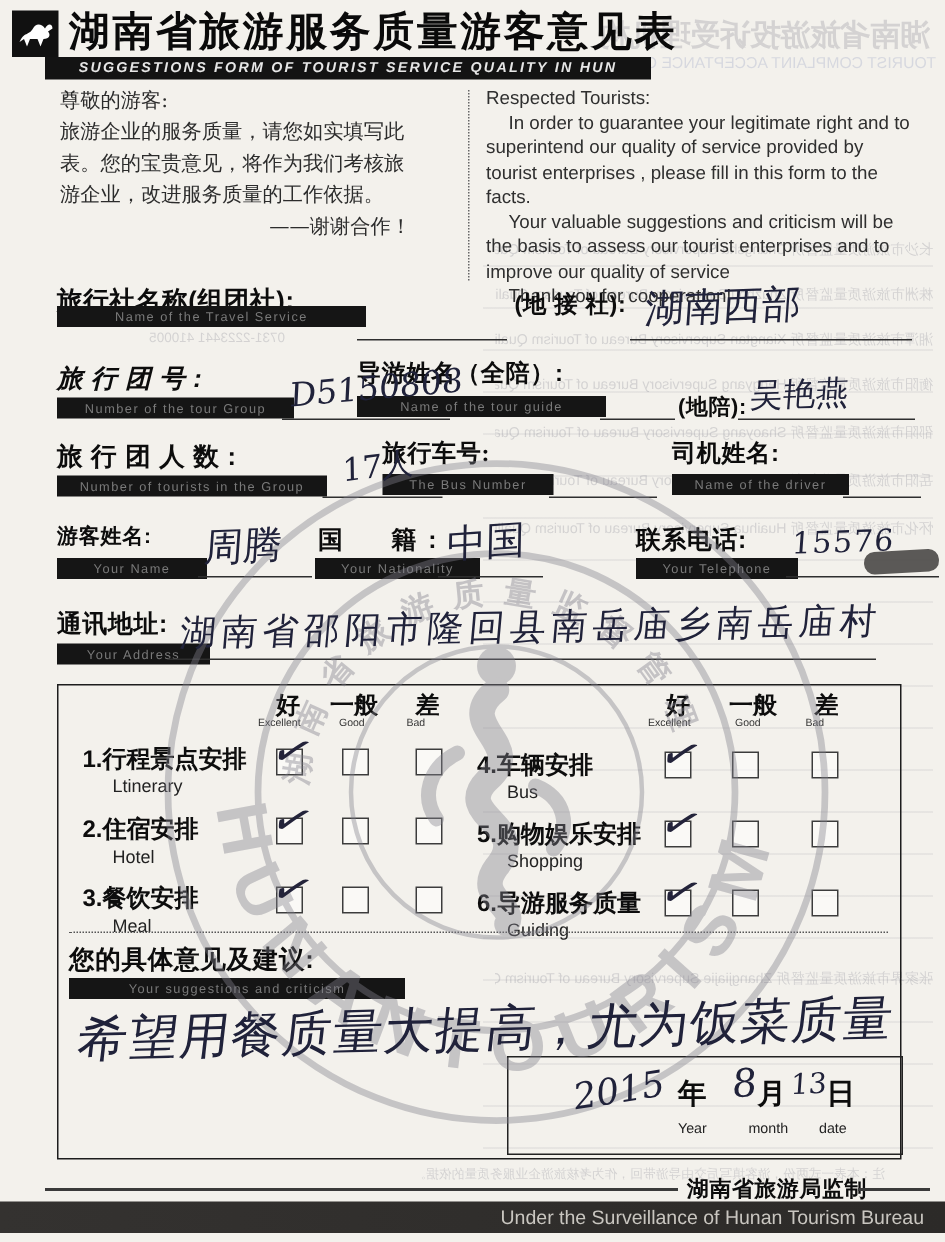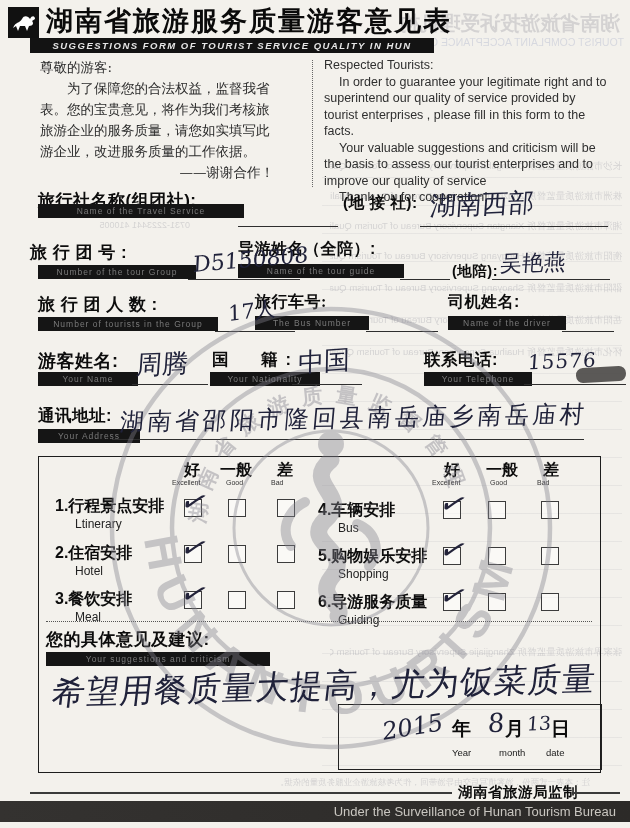--- a/index.html
+++ b/index.html
@@ -52,44 +52,43 @@
     <svg width="31" height="31" viewBox="0 0 31 31">
       <path d="M5,21 C8,14 11,17 14,12 C16,8 20,9 22,12 C24,8 27,9 27,12 L24,14 C26,16 25,19 21,19 L19,24 L17,19 L12,19 L10,24 L8,19 Z" fill="#fff"></path>
     </svg>
   </div>
   <div class="abs" style="left:46px;top:3px;font-size:27px;font-weight:bold;letter-spacing:2px;color:#0a0a0a;white-space:nowrap;">湖南省旅游服务质量游客意见表</div>
   <div class="abs" style="left:30px;top:38px;width:404px;height:15px;background:#131313;color:#e6e6e6;font-size:9.5px;
               font-style:italic;font-weight:bold;letter-spacing:1.5px;text-align:center;line-height:15px;white-space:nowrap;">SUGGESTIONS FORM OF TOURIST SERVICE QUALITY IN HUN</div>
 
   <div class="abs cnline" style="left:40px;top:57px;width:272px;font-size:13.5px;line-height:21px;color:#2c2c2c;">
     <div>尊敬的游客:</div>
-    <div style="text-indent:2em;">为了保障您的合法权益，监督我省</div>
+    <div>旅游企业的服务质量，请您如实填写此</div>
     <div>表。您的宝贵意见，将作为我们考核旅</div>
-    <div>旅游企业的服务质量，请您如实填写此</div>
     <div>游企业，改进服务质量的工作依据。</div>
     <div style="text-align:right;padding-right:38px;">——谢谢合作！</div>
   </div>
 
   <div class="abs" style="left:312px;top:60px;height:127px;border-left:1.6px dotted #666;"></div>
 
   <div class="abs" style="left:324px;top:57px;width:288px;font-size:12.5px;line-height:16.5px;color:#2f2f2f;">
     <div>Respected Tourists:</div>
     <div style="text-indent:1.2em;">In order to guarantee your legitimate right and to superintend our quality of service provided by tourist enterprises , please  fill  in this form to the facts.</div>
     <div style="text-indent:1.2em;">Your valuable suggestions and criticism will be the basis to assess our tourist enterprises and to improve our quality of service</div>
     <div style="text-indent:1.2em;">Thank you for cooperation!</div>
   </div>
 
   <div class="lbl" style="left:38px;top:189px;font-size:17px;">旅行社名称(组团社):</div>
   <div class="bar" style="left:38px;top:204px;width:198px;">Name of the Travel Service</div>
   <div class="ul" style="left:238px;top:226px;width:100px;"></div>
   <div class="lbl" style="left:343px;top:193px;font-size:15.5px;">(地 接 社):</div>
   <div class="hand" style="left:430px;top:187px;font-size:26px;">湖南西部</div>
   <div class="ul" style="left:420px;top:226px;width:188px;"></div>
 
-  <div class="lbl" style="left:30px;top:241px;font-size:17px;">旅 行 团 号 :</div>
+  <div class="lbl" style="left:38px;top:241px;font-size:17px;font-style:italic;">旅 行 团 号 :</div>
   <div class="bar" style="left:38px;top:265px;width:150px;">Number of the tour Group</div>
   <div class="hand" style="left:193px;top:247px;font-size:22px;transform:rotate(-5deg) skewX(-8deg);">D5150808</div>
   <div class="ul" style="left:188px;top:279px;width:112px;"></div>
   <div class="lbl" style="left:238px;top:239px;font-size:16px;">导游姓名（全陪）:</div>
   <div class="bar" style="left:238px;top:264px;width:158px;">Name of the tour guide</div>
   <div class="ul" style="left:400px;top:279px;width:50px;"></div>
   <div class="lbl" style="left:452px;top:262px;font-size:14.5px;">(地陪):</div>
   <div class="hand" style="left:500px;top:248px;font-size:22px;">吴艳燕</div>
   <div class="ul" style="left:492px;top:279px;width:118px;"></div>
 
@@ -97,21 +96,21 @@
   <div class="bar" style="left:38px;top:317px;width:172px;">Number of tourists in the Group</div>
   <div class="hand" style="left:228px;top:297px;font-size:21px;transform:rotate(-7deg) skewX(-6deg);">17人</div>
   <div class="ul" style="left:215px;top:331px;width:80px;"></div>
   <div class="lbl" style="left:255px;top:292px;font-size:16px;font-family:Liberation Serif, serif;">旅行车号:</div>
   <div class="bar" style="left:255px;top:316px;width:106px;">The Bus Number</div>
   <div class="ul" style="left:366px;top:331px;width:72px;"></div>
   <div class="lbl" style="left:448px;top:292px;font-size:16px;">司机姓名:</div>
   <div class="bar" style="left:448px;top:316px;width:110px;">Name of the driver</div>
   <div class="ul" style="left:562px;top:331px;width:52px;"></div>
 
-  <div class="lbl" style="left:38px;top:349px;font-size:18px;">游客姓名:</div>
+  <div class="lbl" style="left:38px;top:349px;font-size:14px;">游客姓名:</div>
   <div class="bar" style="left:38px;top:372px;width:92px;">Your Name</div>
   <div class="hand" style="left:136px;top:347px;font-size:26px;">周腾</div>
   <div class="ul" style="left:132px;top:384px;width:76px;"></div>
   <div class="lbl" style="left:212px;top:349px;font-size:16.5px;letter-spacing:8px;">国　籍:</div>
   <div class="bar" style="left:210px;top:372px;width:102px;">Your Nationality</div>
   <div class="hand" style="left:298px;top:344px;font-size:26px;transform:rotate(-4deg) skewX(-5deg);">中国</div>
   <div class="ul" style="left:292px;top:384px;width:70px;"></div>
   <div class="lbl" style="left:424px;top:349px;font-size:16.5px;">联系电话:</div>
   <div class="bar" style="left:424px;top:372px;width:100px;">Your Telephone</div>
   <div class="hand" style="left:528px;top:349px;font-size:20px;letter-spacing:1px;">15576</div>

